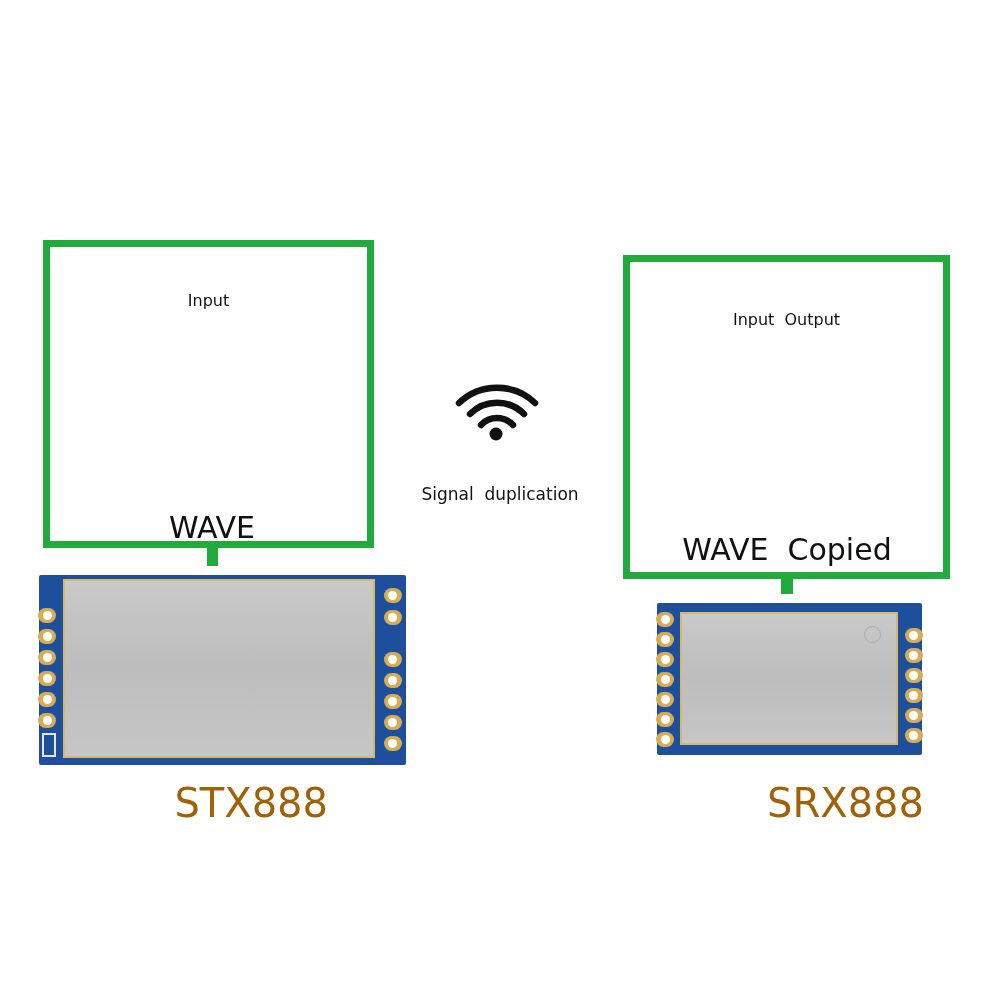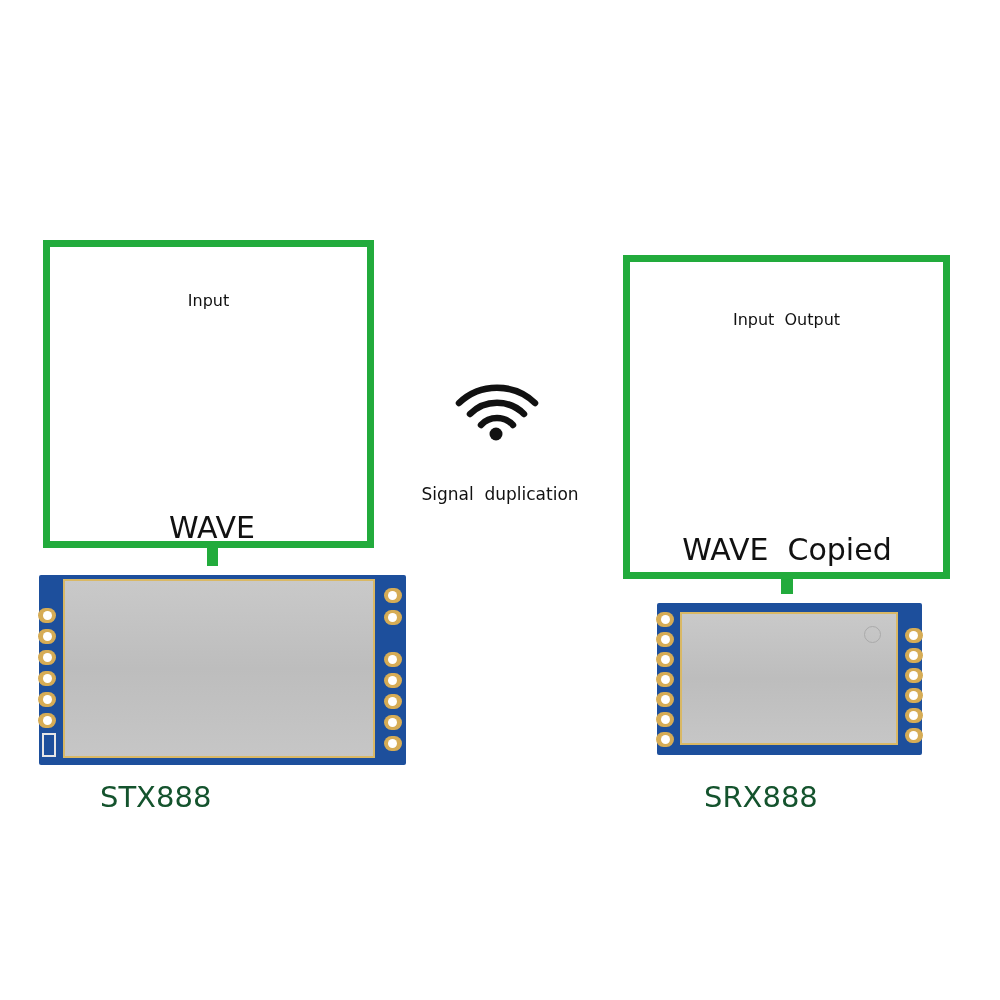--- a/index.html
+++ b/index.html
@@ -2,21 +2,21 @@
 <html><head>
 <meta charset="utf-8">
 <style>
   html,body{margin:0;padding:0;background:#ffffff;}
   body{width:1000px;height:1000px;position:relative;overflow:hidden;font-family:"DejaVu Sans","Liberation Sans",sans-serif;}
   .abs{position:absolute;}
   .box{position:absolute;border:7px solid #22ab3c;box-sizing:border-box;background:#fff;}
   .stem{position:absolute;background:#22ab3c;}
   .label-sm{position:absolute;color:#111;font-size:16px;text-align:center;white-space:pre;}
   .label-lg{position:absolute;color:#111;font-size:30px;text-align:center;white-space:pre;}
-  .model{position:absolute;color:#14532d;font-size:29px;text-align:left;letter-spacing:0px;}
+  .model{position:absolute;color:#a16207;font-size:40px;text-align:right;letter-spacing:0px;}
   svg{position:absolute;left:0;top:0;}
   .pcb{position:absolute;background:#1d4f9c;border-radius:2px;}
   .shield{position:absolute;background:linear-gradient(180deg,#c9c9c9 0%,#bdbdbd 50%,#c6c6c6 100%);border:2px solid #d9b865;box-sizing:border-box;}
   .pad{position:absolute;width:18px;height:15px;background:#d6ac55;border-radius:8px;}
   .pad::after{content:"";position:absolute;left:5px;top:3px;width:9px;height:9px;background:#fff;border-radius:50%;}
 </style>
 </head>
 <body>
 
 <svg width="1000" height="1000">

